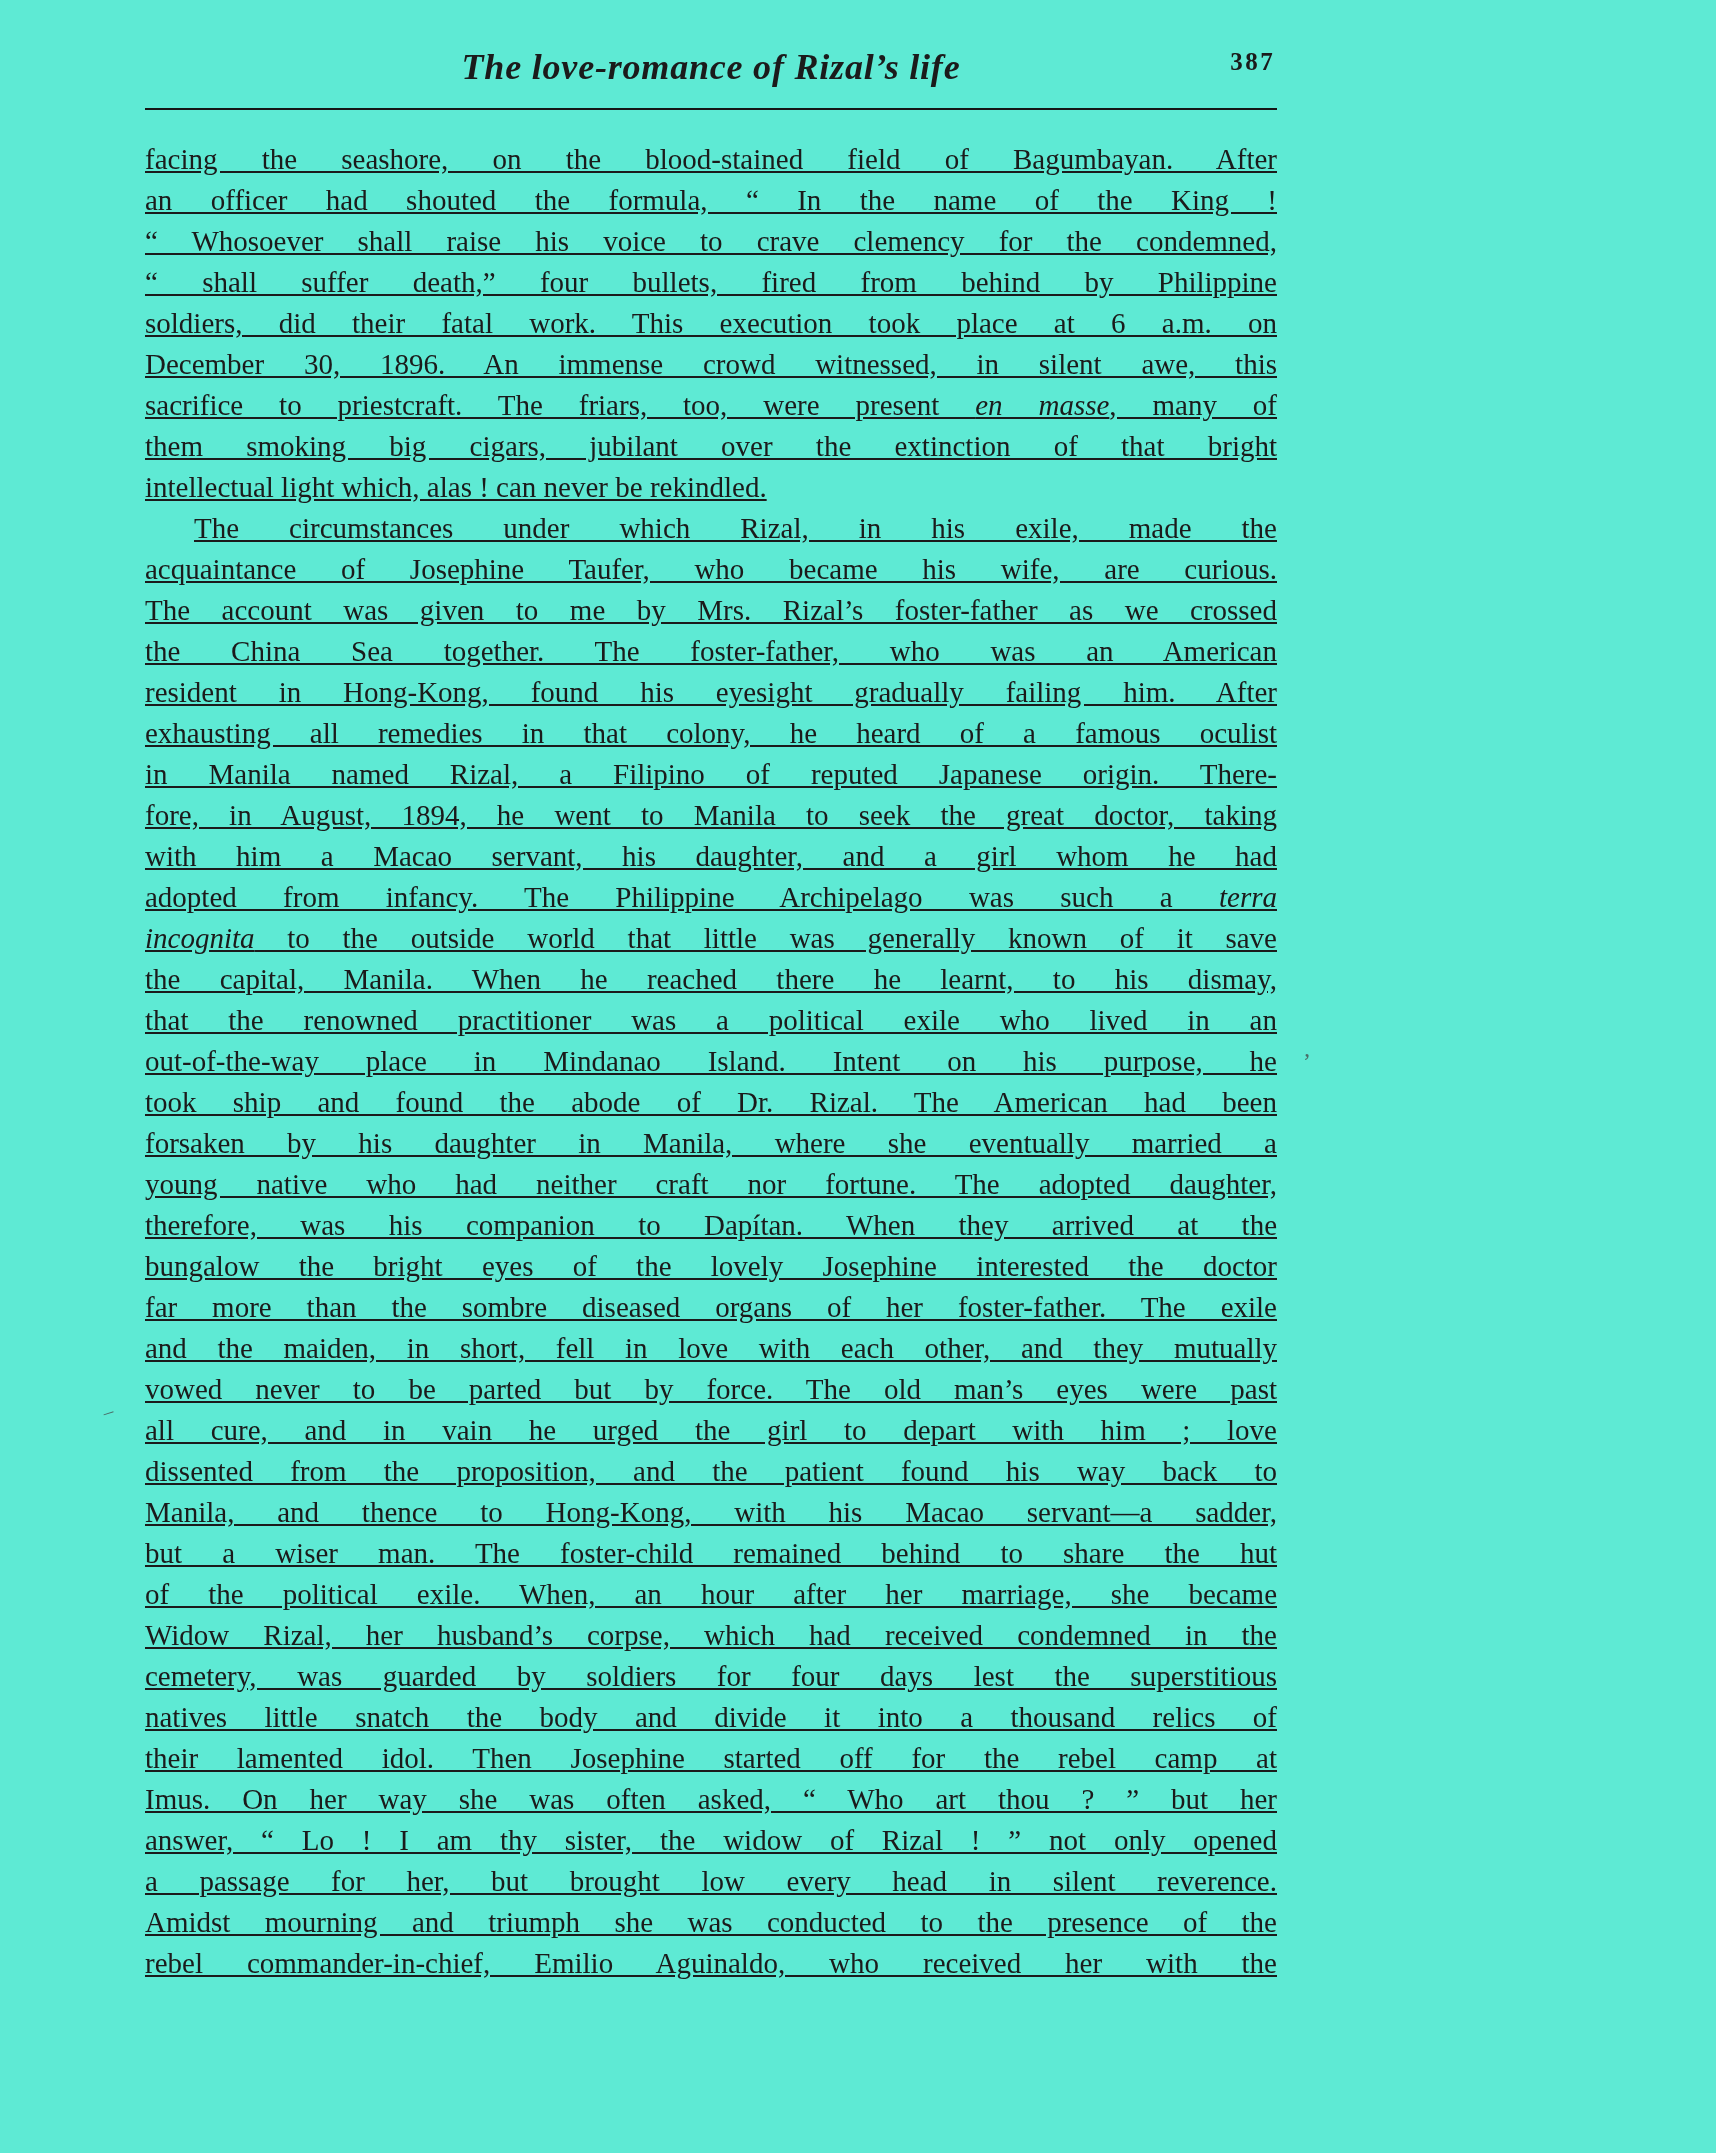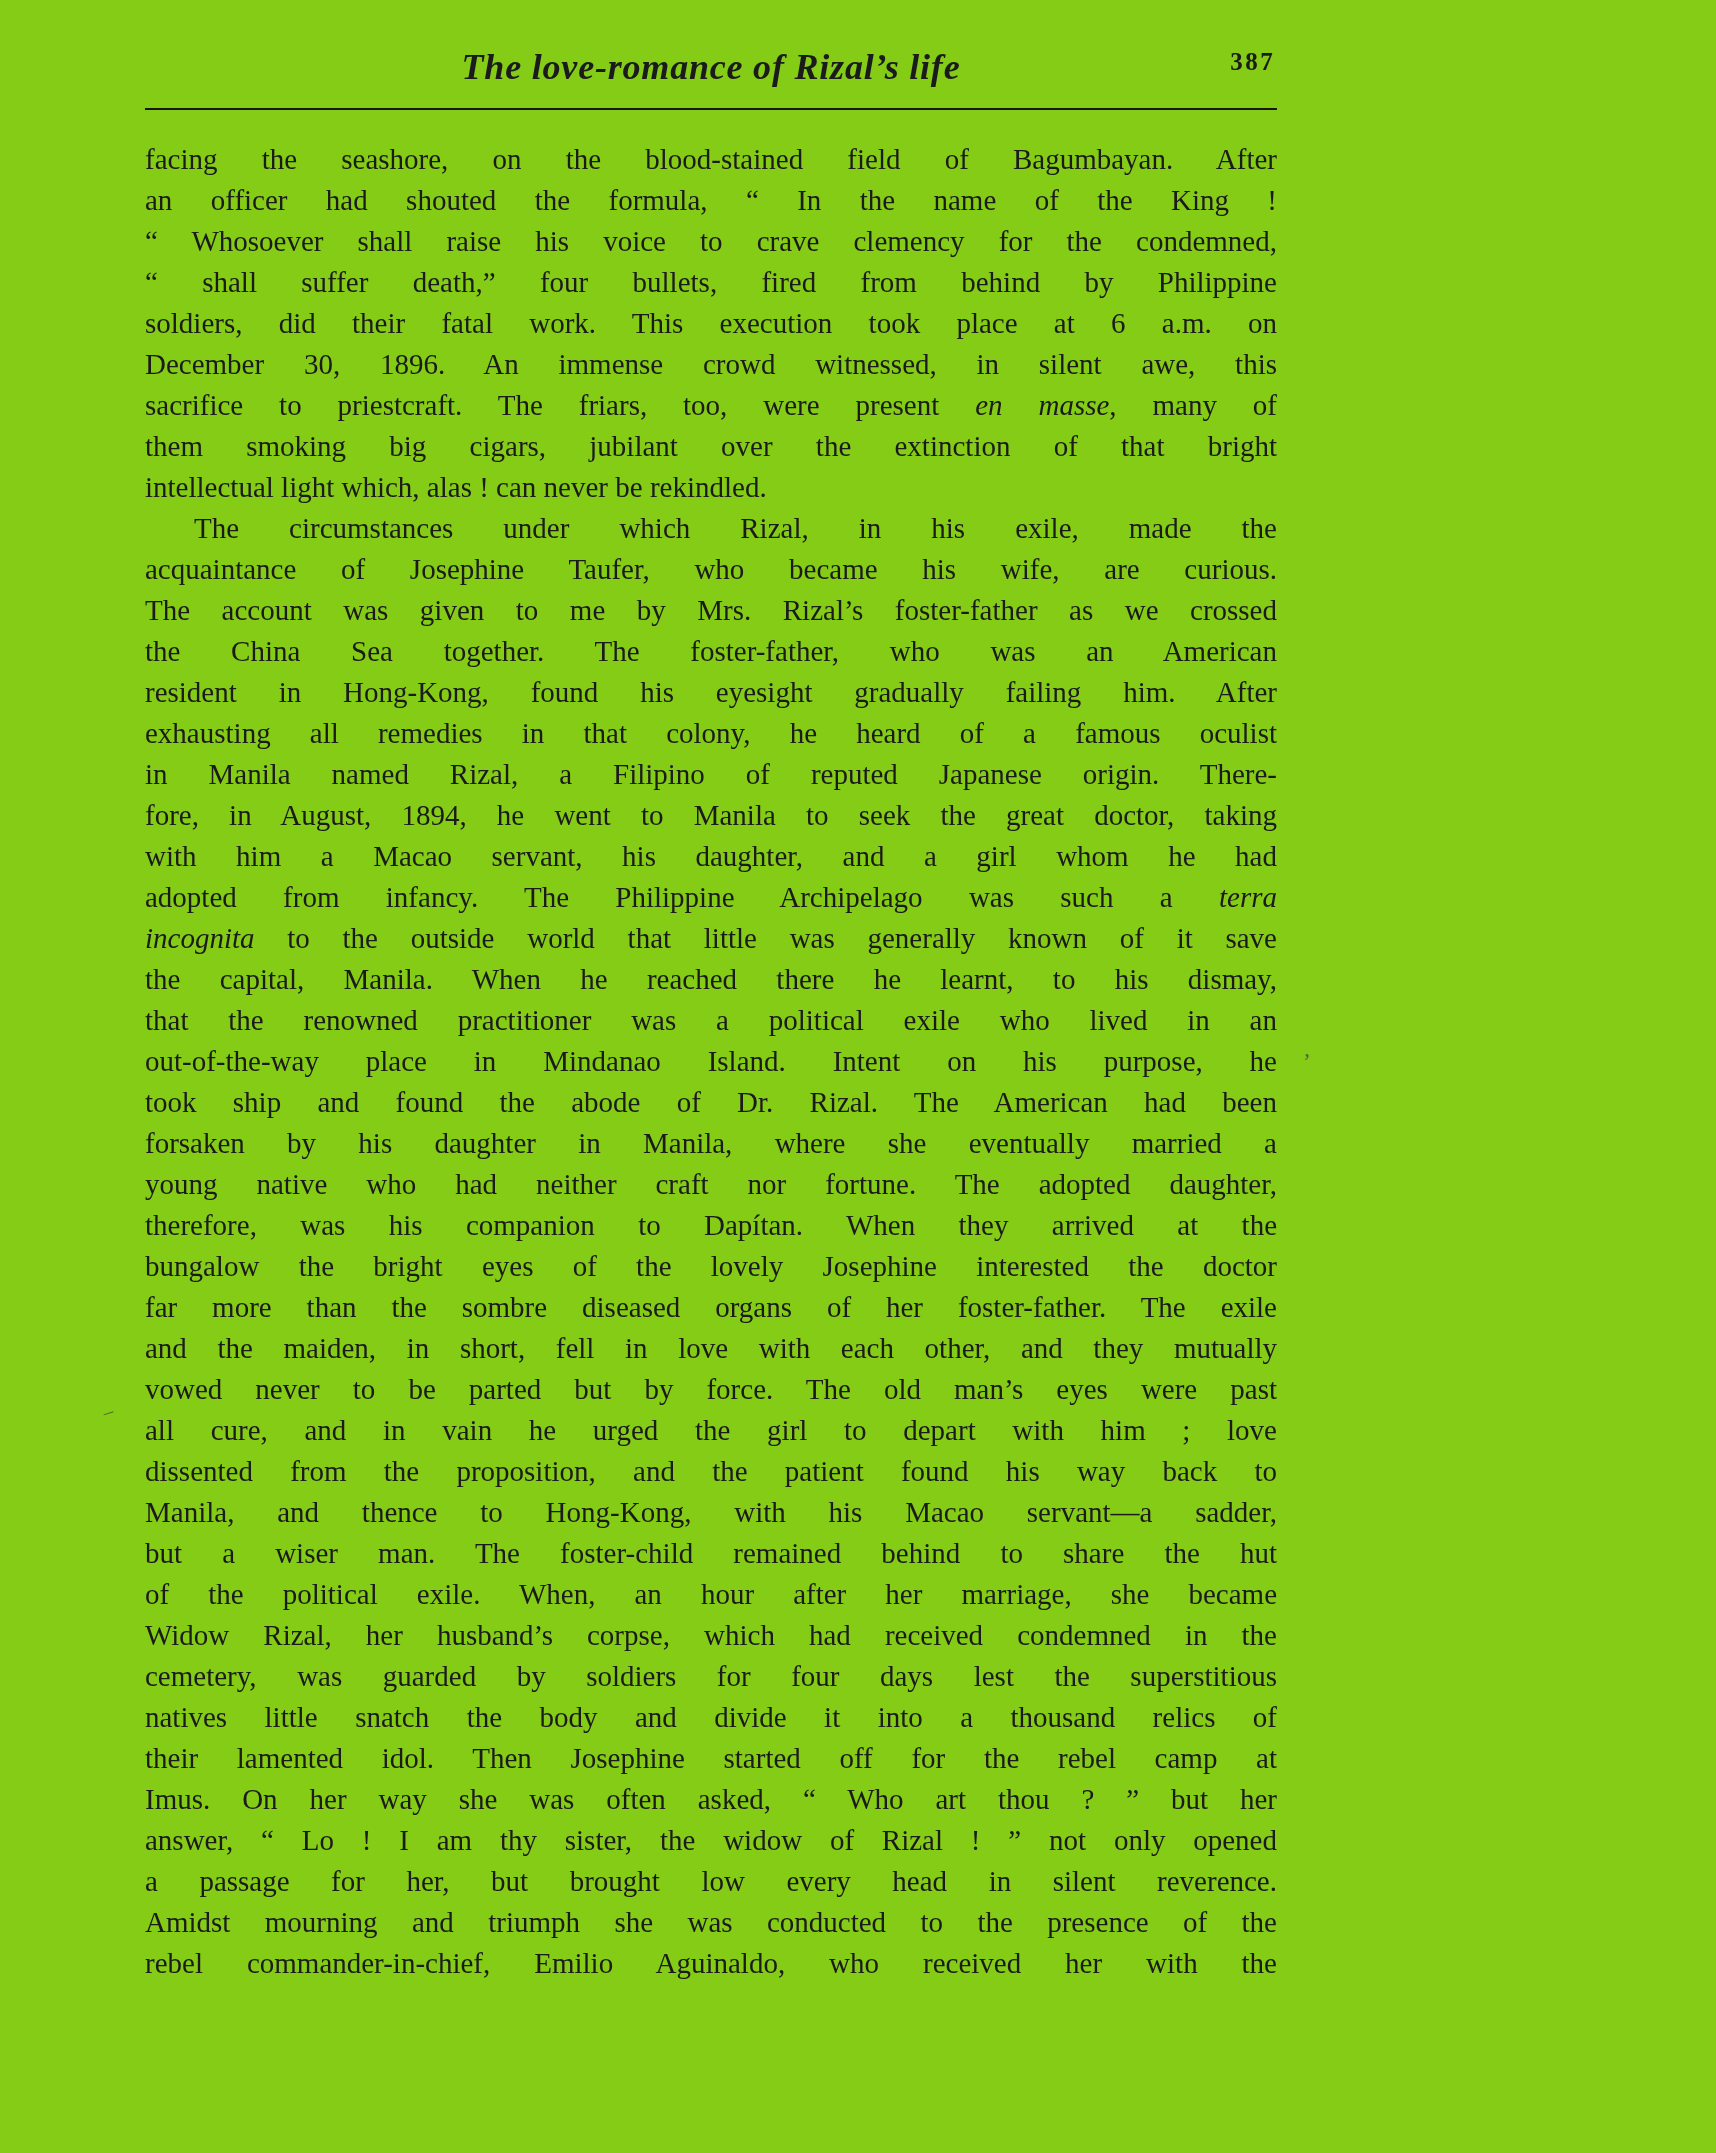--- a/index.html
+++ b/index.html
@@ -2,21 +2,21 @@
 <html style="font-size:13.5px"><head>
 <meta charset="utf-8">
 <style>
   * { margin: 0; padding: 0; box-sizing: border-box; }
   html, body { background: #e9e7e1; }
   .page {
     position: relative;
     width: 1716px;
     height: 2154px;
     margin: 0 auto;
-    background: #84cc16;
+    background: #5eead4;
     color: #1b1b1b;
     font-family: "Liberation Serif", serif;
     overflow: hidden;
   }
   .content {
     position: absolute;
     left: 145px;
     top: 46px;
     width: 1132px;
   }
@@ -43,20 +43,21 @@
     border-top: 2.5px solid #161616;
   }
   .body-text {
     margin-top: 29px;
     font-size: 29px;
     line-height: 41px;
   }
   .line {
     text-align: justify;
     text-align-last: justify;
+    text-decoration: underline;
   }
   .line.last { text-align-last: left; }
   .paragraph.indent .line:first-child { text-indent: 49px; }
   .it { font-style: italic; }
   .artifact {
     position: absolute;
     color: #444;
     opacity: 0.75;
     font-size: 23.6px;
     font-family: "Liberation Serif", serif;

